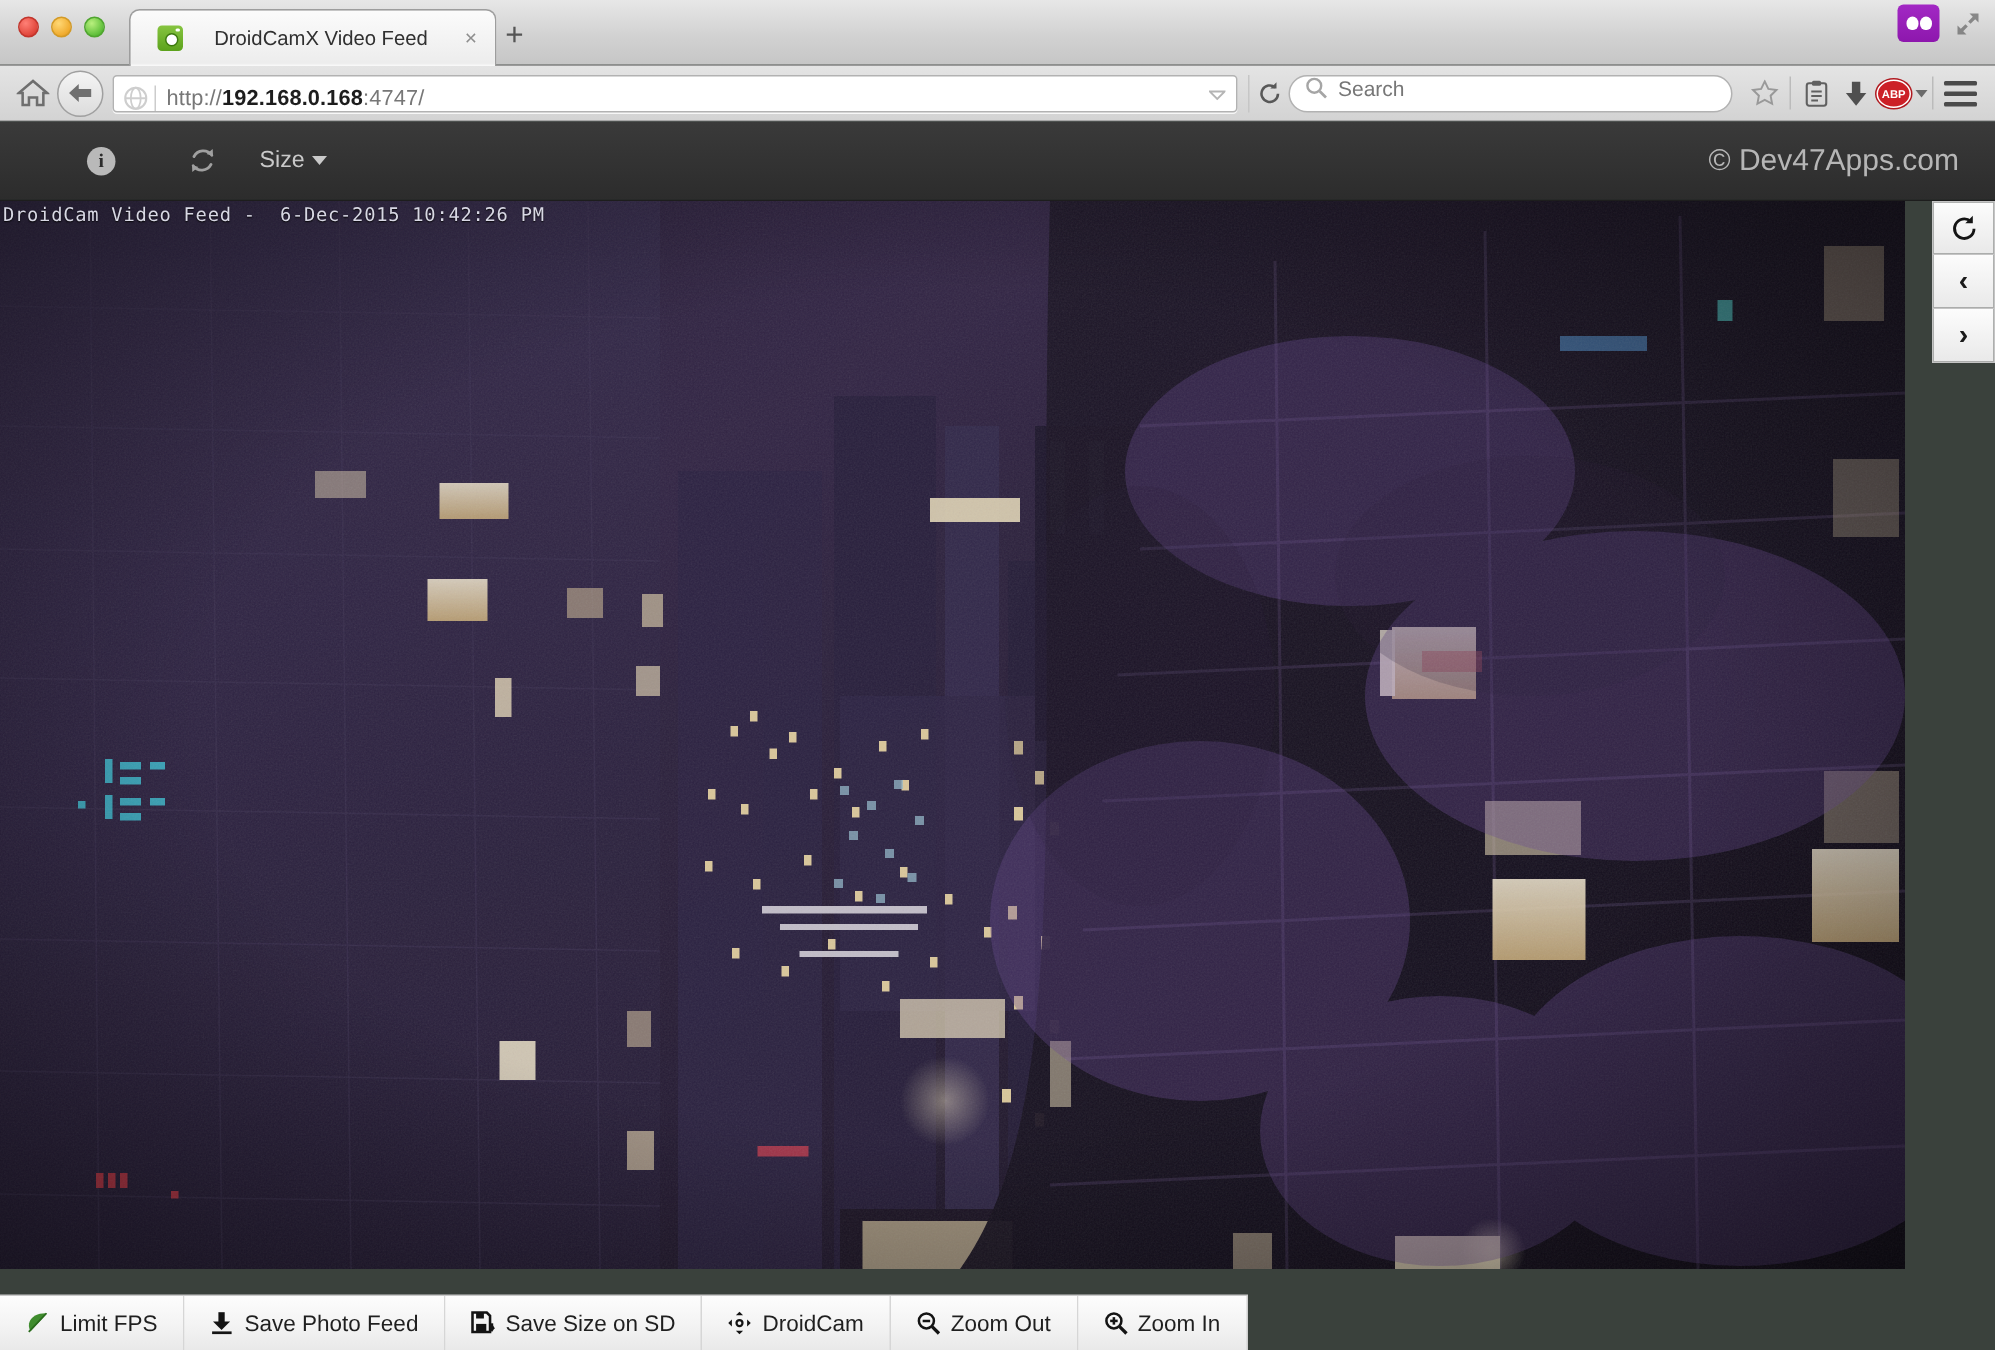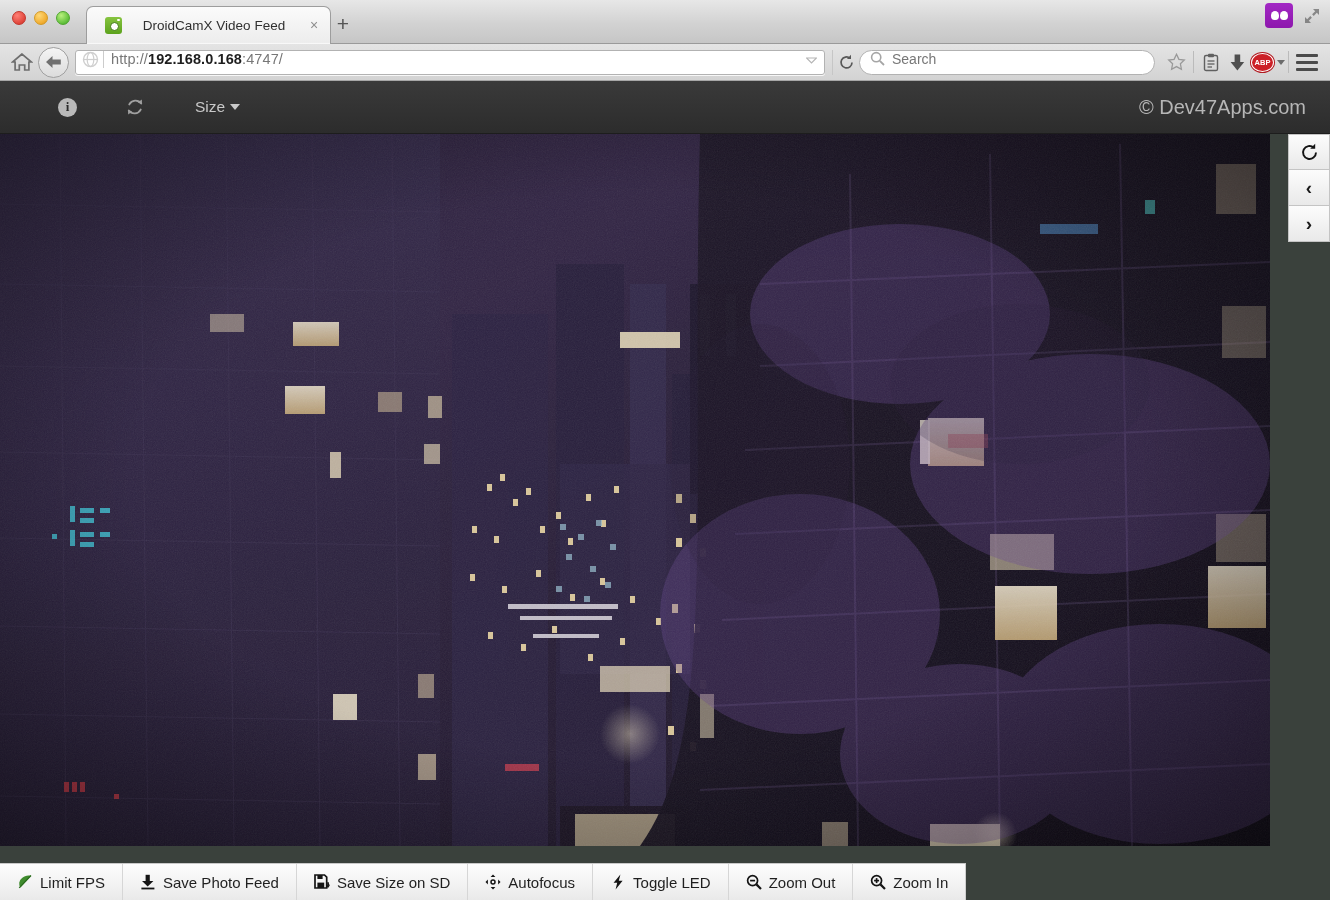--- a/index.html
+++ b/index.html
@@ -99,21 +99,21 @@
   .home-btn { width: 28px; height: 26px; margin-right: 2px; }
   .back-btn {
     width: 31px; height: 31px; border-radius: 50%;
     background: linear-gradient(to bottom, #f4f4f4, #dcdcdc);
     border: 1px solid #a0a0a0; margin-right: 2px;
     display: flex; align-items: center; justify-content: center; cursor: pointer;
   }
   .urlbar {
     flex: 1; height: 25px; margin: 0 7px 0 4px;
     background: #fff; border: 1px solid #b2b2b2; border-radius: 3px;
-    display: flex; align-items: flex-start; padding: 0 4px;
+    display: flex; align-items: flex-end; padding: 0 4px;
     box-shadow: 0 1px 0 rgba(255,255,255,.8);
   }
   .globe-icon { width: 17px; height: 17px; margin: 0 4px 0 2px; opacity: .42; }
   .url-sep { width: 1px; height: 17px; background: #ccc; margin-right: 7px; }
   .url-text { font-size: 14.5px; color: #777; white-space: nowrap; letter-spacing: .1px; }
   .url-text b { color: #1d1d1d; font-weight: 700; }
   .url-dropdown {
     width: 18px; height: 20px; margin-left: auto; display:flex;
     align-items: center; justify-content: center; cursor: pointer;
   }
@@ -329,21 +329,21 @@
       <div class="tb-item" style="margin-left:20px">
         <span class="refresh-icon">
           <svg width="20" height="20" viewBox="0 0 20 20">
             <path d="M16.2 6.5A7 7 0 0 0 4.3 7.4" fill="none" stroke="#bfbfbf" stroke-width="1.9" stroke-linecap="round"></path>
             <path d="M3.8 13.5a7 7 0 0 0 11.9-0.9" fill="none" stroke="#bfbfbf" stroke-width="1.9" stroke-linecap="round"></path>
             <path d="M16.8 2.4l0.2 4.6-4.3-1.4z" fill="#bfbfbf"></path>
             <path d="M3.2 17.6L3 13l4.3 1.4z" fill="#bfbfbf"></path>
           </svg>
         </span>
       </div>
-      <div class="tb-item" style="margin-left:22px">
+      <div class="tb-item" style="">
         <span class="size-label">Size</span>
         <span class="caret-dn"></span>
       </div>
       <div class="credit">© Dev47Apps.com</div>
     </div>
 
     <div class="video-wrap">
       <svg class="video-canvas" viewBox="0 0 1270 712" preserveAspectRatio="none">
         <defs>
           <linearGradient id="nightbg" x1="0" y1="0" x2="1" y2="1">
@@ -559,20 +559,21 @@
 
         <rect width="1270" height="712" filter="url(#grain)" opacity="0.5"></rect>
 
         <radialGradient id="vig" cx="50%" cy="48%" r="72%">
           <stop offset="55%" stop-color="#000" stop-opacity="0"></stop>
           <stop offset="100%" stop-color="#000" stop-opacity="0.45"></stop>
         </radialGradient>
         <rect width="1270" height="712" fill="url(#vig)"></rect>
       </svg>
 
+      <div class="video-ts">DroidCam Video Feed -  6-Dec-2015 10:42:26 PM</div>
     </div>
 
     <div class="side-controls">
       <div class="side-btn">
         <svg width="19" height="19" viewBox="0 0 19 19">
           <path d="M16 9.5A6.5 6.5 0 1 1 13.8 4.6" fill="none" stroke="#141414" stroke-width="1.9"></path>
           <path d="M15.2 0.8v5h-5z" fill="#141414"></path>
         </svg>
       </div>
       <div class="side-btn">
@@ -623,31 +624,23 @@
       <div class="bb-btn">
         <span class="bb-ico">
           <svg width="16" height="16" viewBox="0 0 16 16">
             <path d="M8 0.5l2.4 2.4H5.6z" fill="#141414"></path>
             <path d="M8 15.5l-2.4-2.4h4.8z" fill="#141414"></path>
             <path d="M0.5 8l2.4-2.4v4.8z" fill="#141414"></path>
             <path d="M15.5 8l-2.4 2.4V5.6z" fill="#141414"></path>
             <circle cx="8" cy="8" r="2" fill="none" stroke="#141414" stroke-width="1.5"></circle>
           </svg>
         </span>
-        <span>Autofocus</span>
-      </div>
-
-      <div class="bb-btn">
-        <span class="bb-ico">
-          <svg width="16" height="16" viewBox="0 0 16 16">
-            <path d="M10.4 0.5L3.6 8.8h3.6L5.6 15.5 12.6 6.8H8.8z" fill="#141414"></path>
-          </svg>
-        </span>
-        <span>Toggle LED</span>
-      </div>
+        <span>DroidCam</span>
+      </div>
+
 
       <div class="bb-btn">
         <span class="bb-ico">
           <svg width="16" height="16" viewBox="0 0 16 16">
             <circle cx="6.6" cy="6.6" r="5" fill="none" stroke="#141414" stroke-width="1.7"></circle>
             <line x1="10.4" y1="10.4" x2="15" y2="15" stroke="#141414" stroke-width="2.2"></line>
             <line x1="4.1" y1="6.6" x2="9.1" y2="6.6" stroke="#141414" stroke-width="1.7"></line>
           </svg>
         </span>
         <span>Zoom Out</span>

